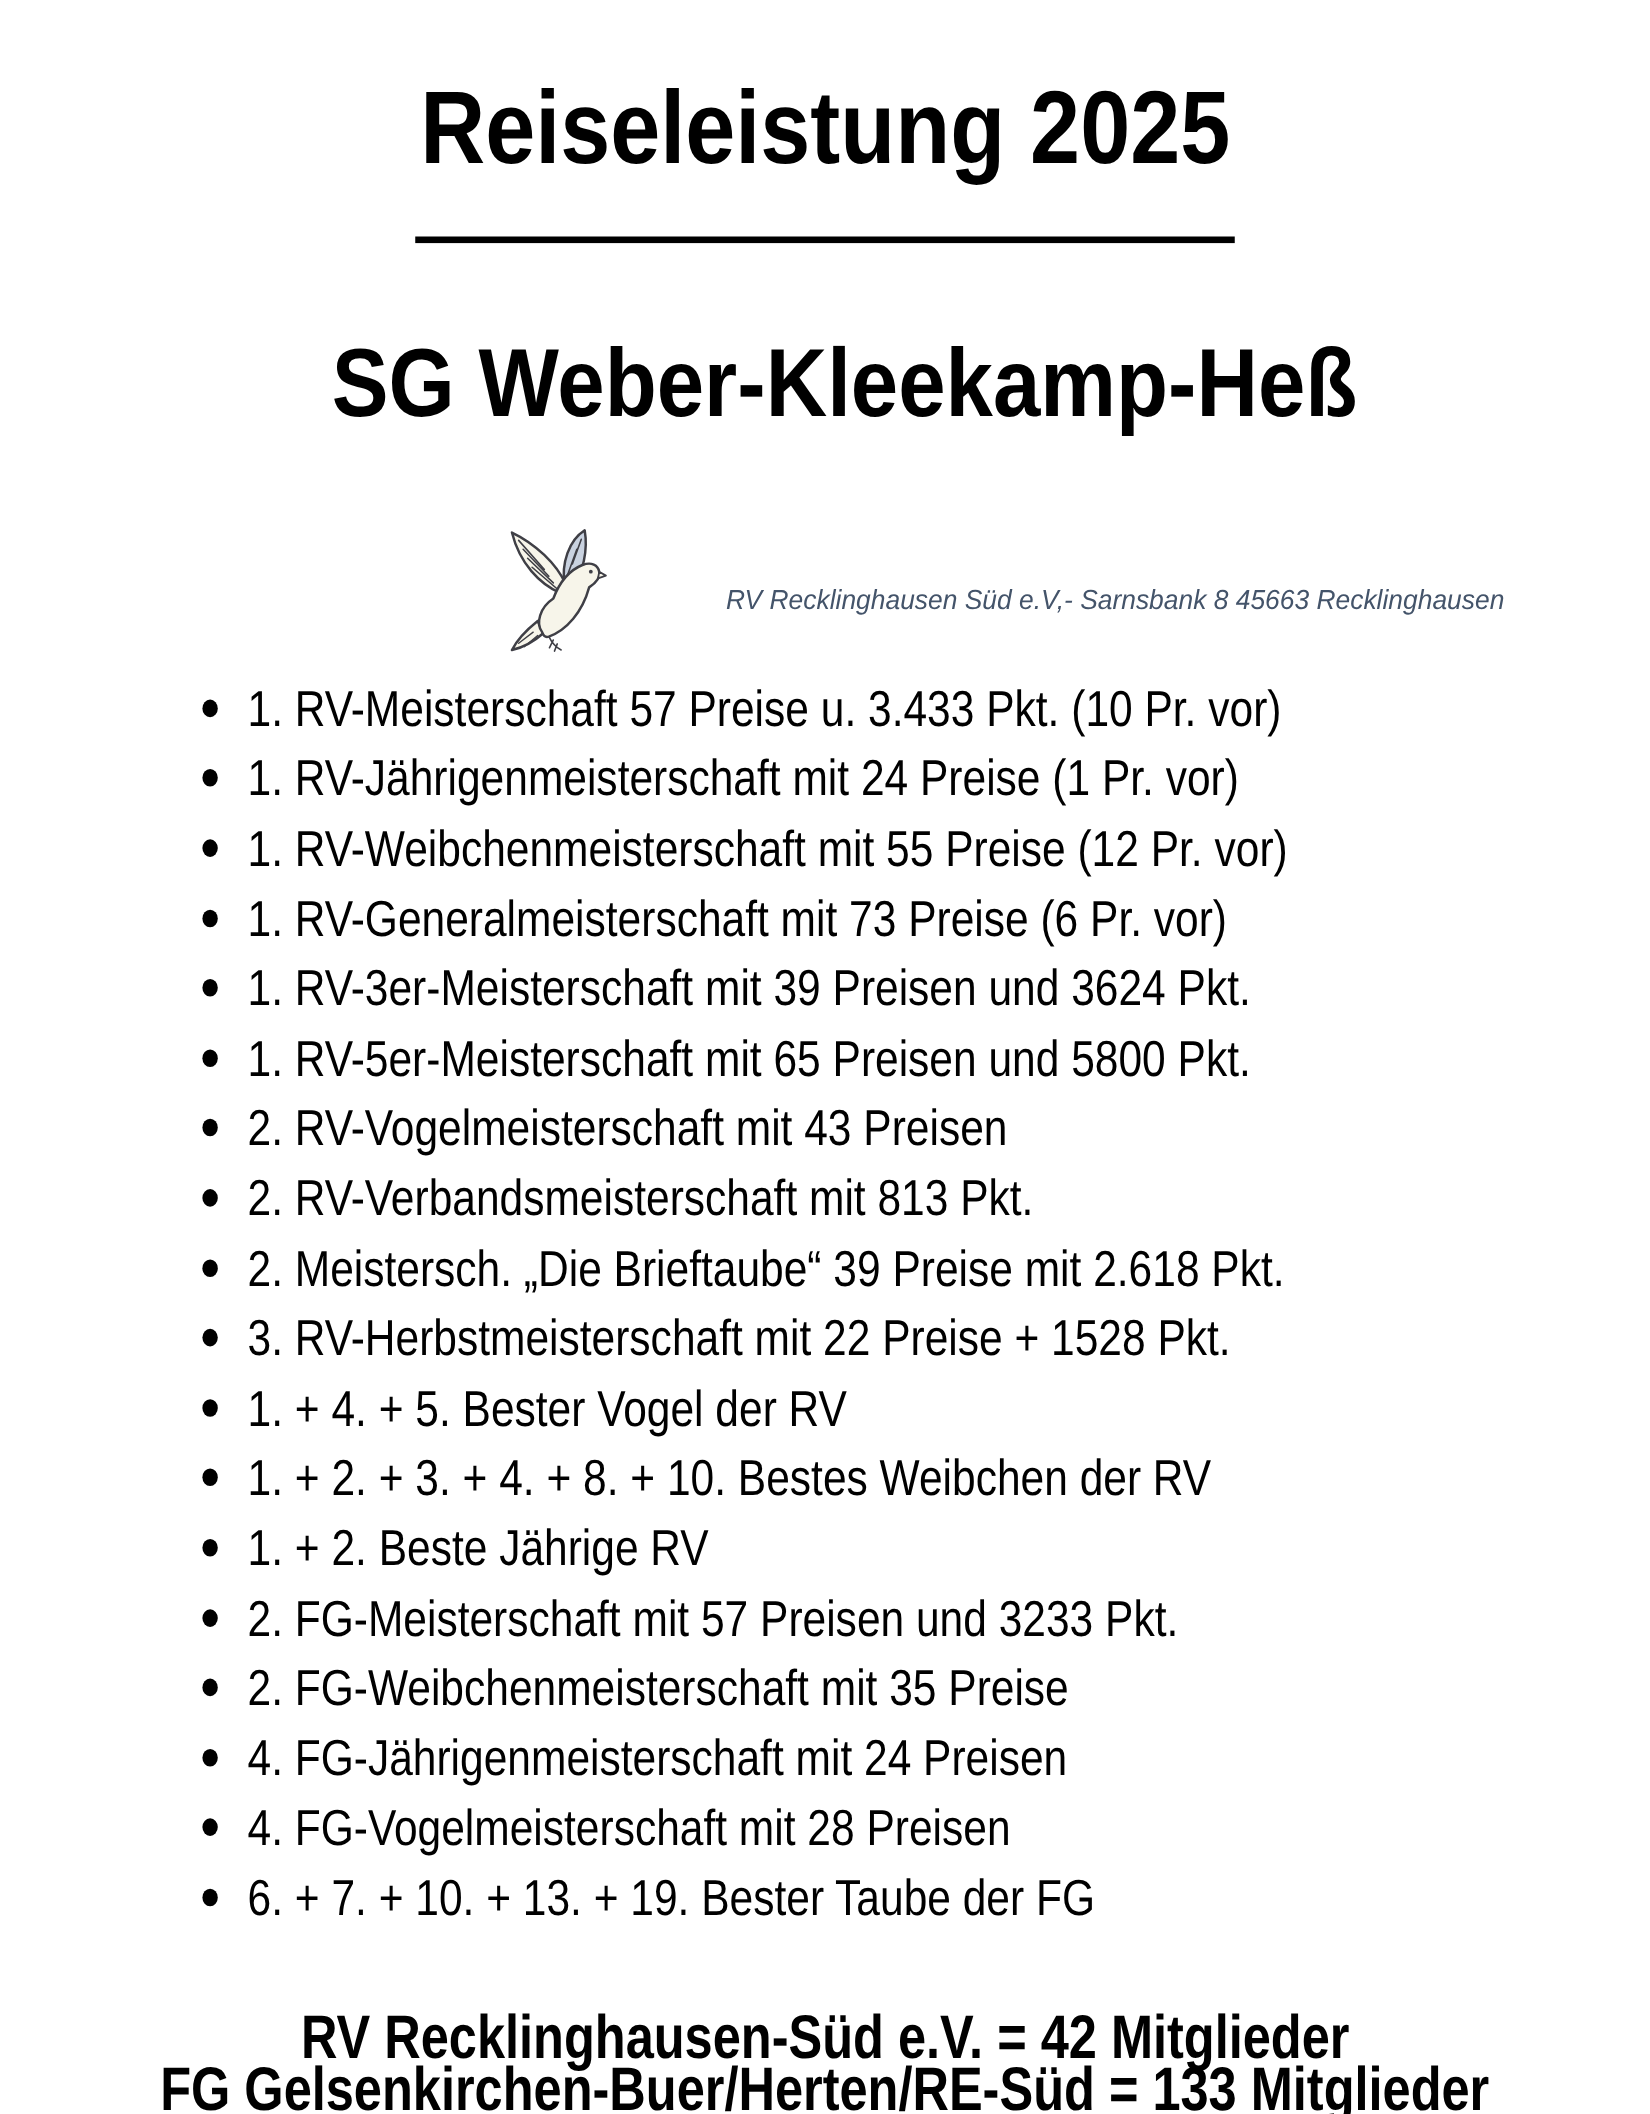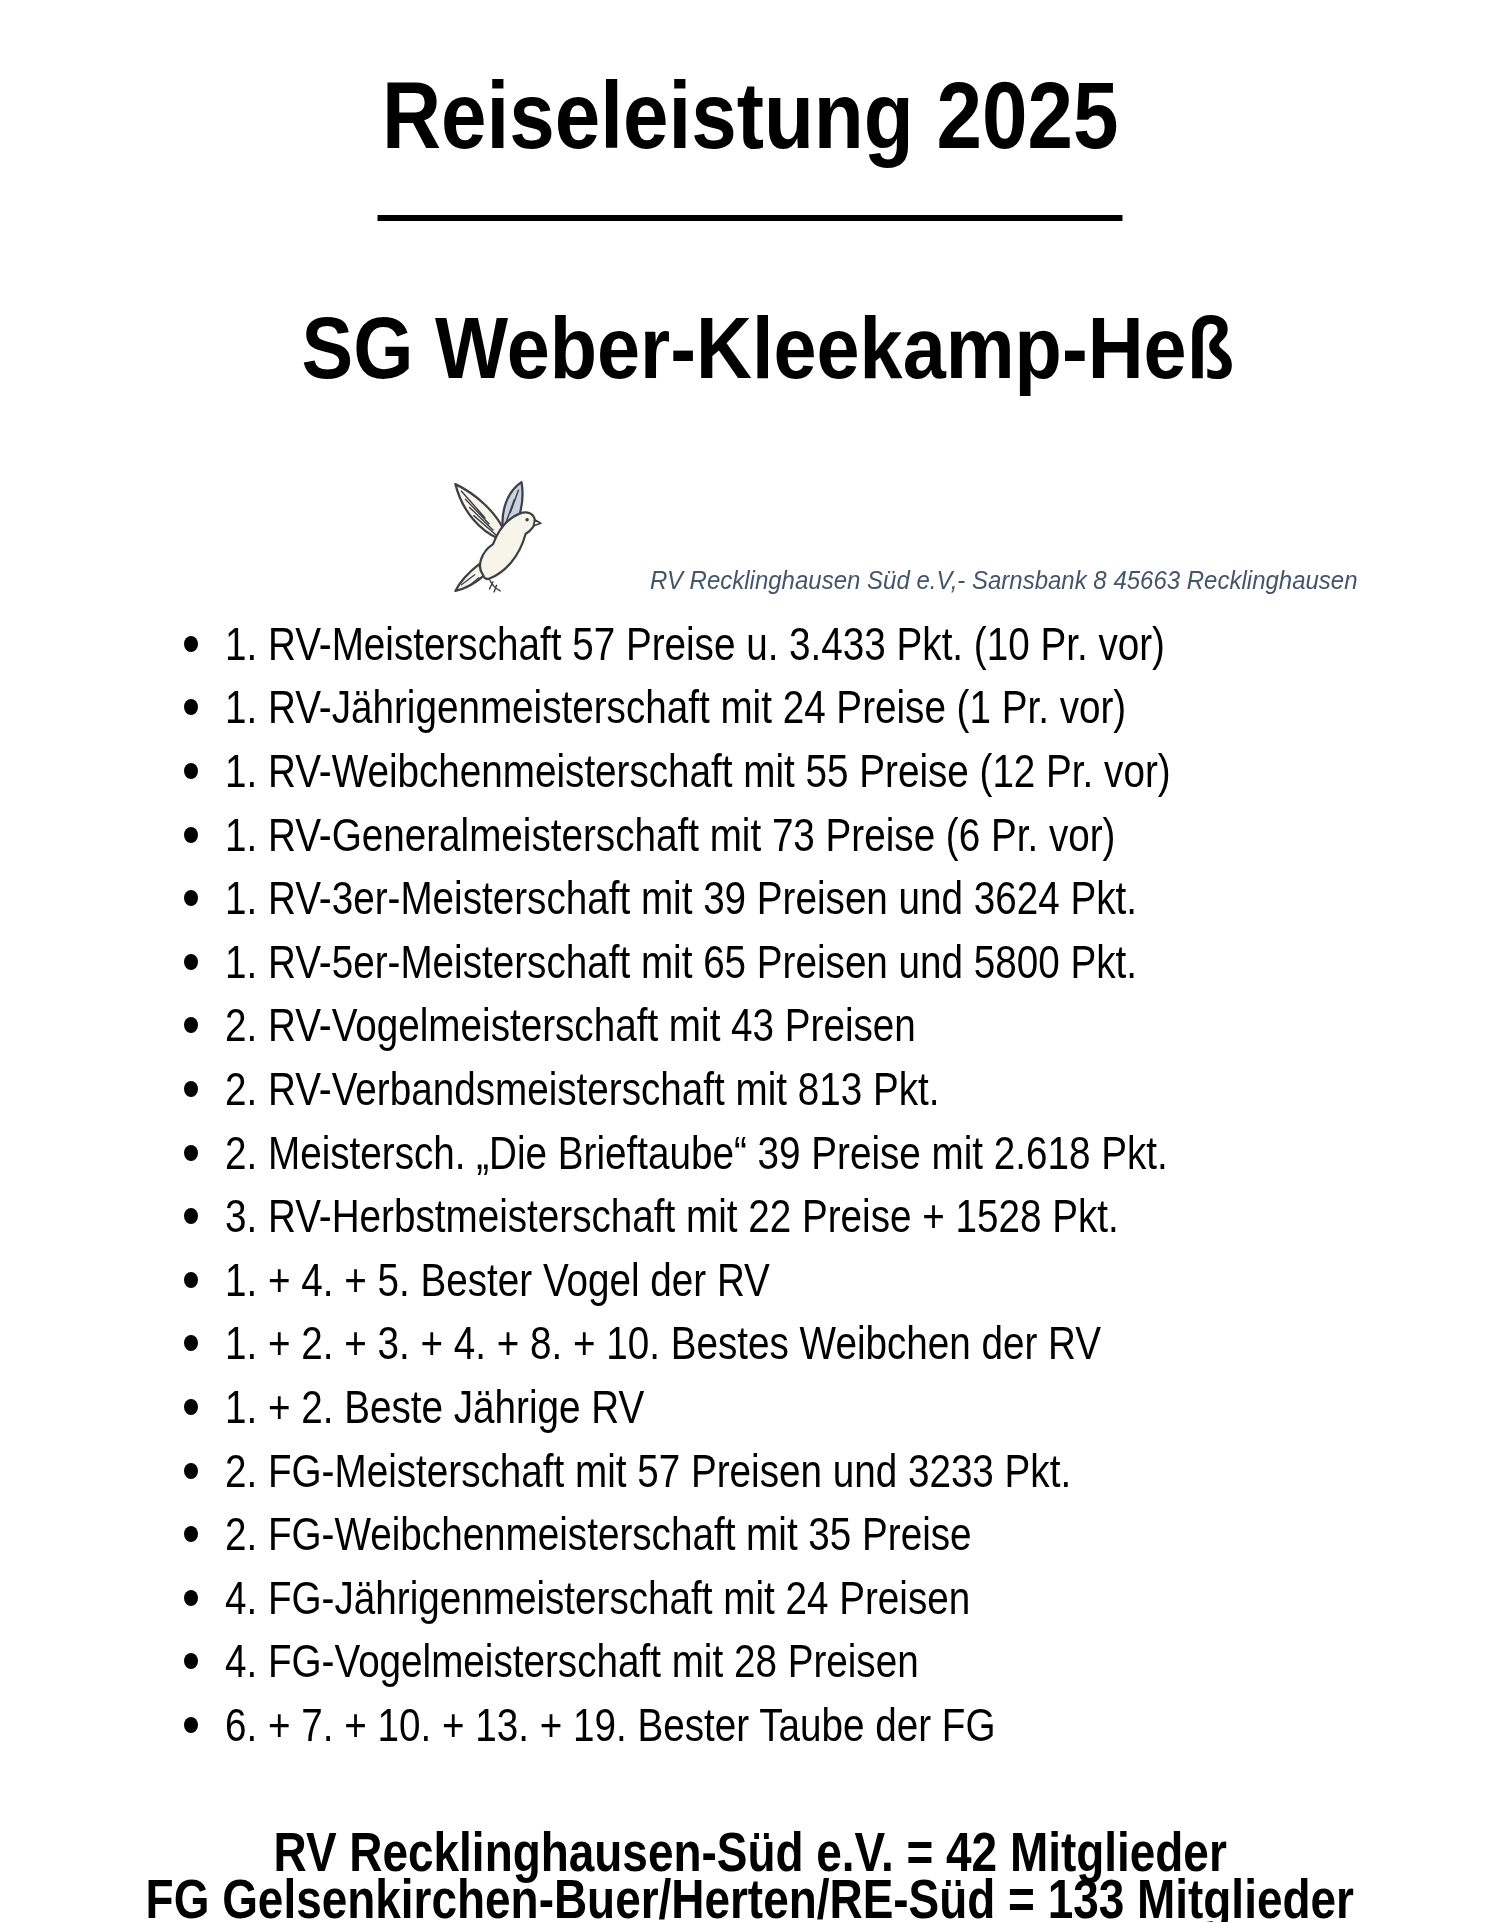--- a/index.html
+++ b/index.html
@@ -21,21 +21,21 @@
     position:absolute;top:215px;left:50%;transform:translateX(-50%);
     width:745px;height:6px;background:#000;
   }
   .team-name{
     position:absolute;top:297px;left:0;width:100%;
     text-align:center;font-size:88px;font-weight:700;white-space:nowrap;margin-left:18px;
   }
   .team-name .squeeze{display:inline-block;transform:scaleX(0.88);transform-origin:center;}
 
   
-  .org-row{position:absolute;top:477px;left:440px;display:flex;align-items:flex-end;}
+  .org-row{position:absolute;top:477px;left:450px;display:flex;align-items:center;}
   .dove{width:102px;height:118px;flex:none;}
   .org-line{
     margin-left:108px;margin-top:20px;
     font-size:25px;font-style:italic;color:#44546A;
     white-space:nowrap;display:inline-block;
     transform:scaleX(0.96);transform-origin:left top;
   }
 
   
   .achievements{

